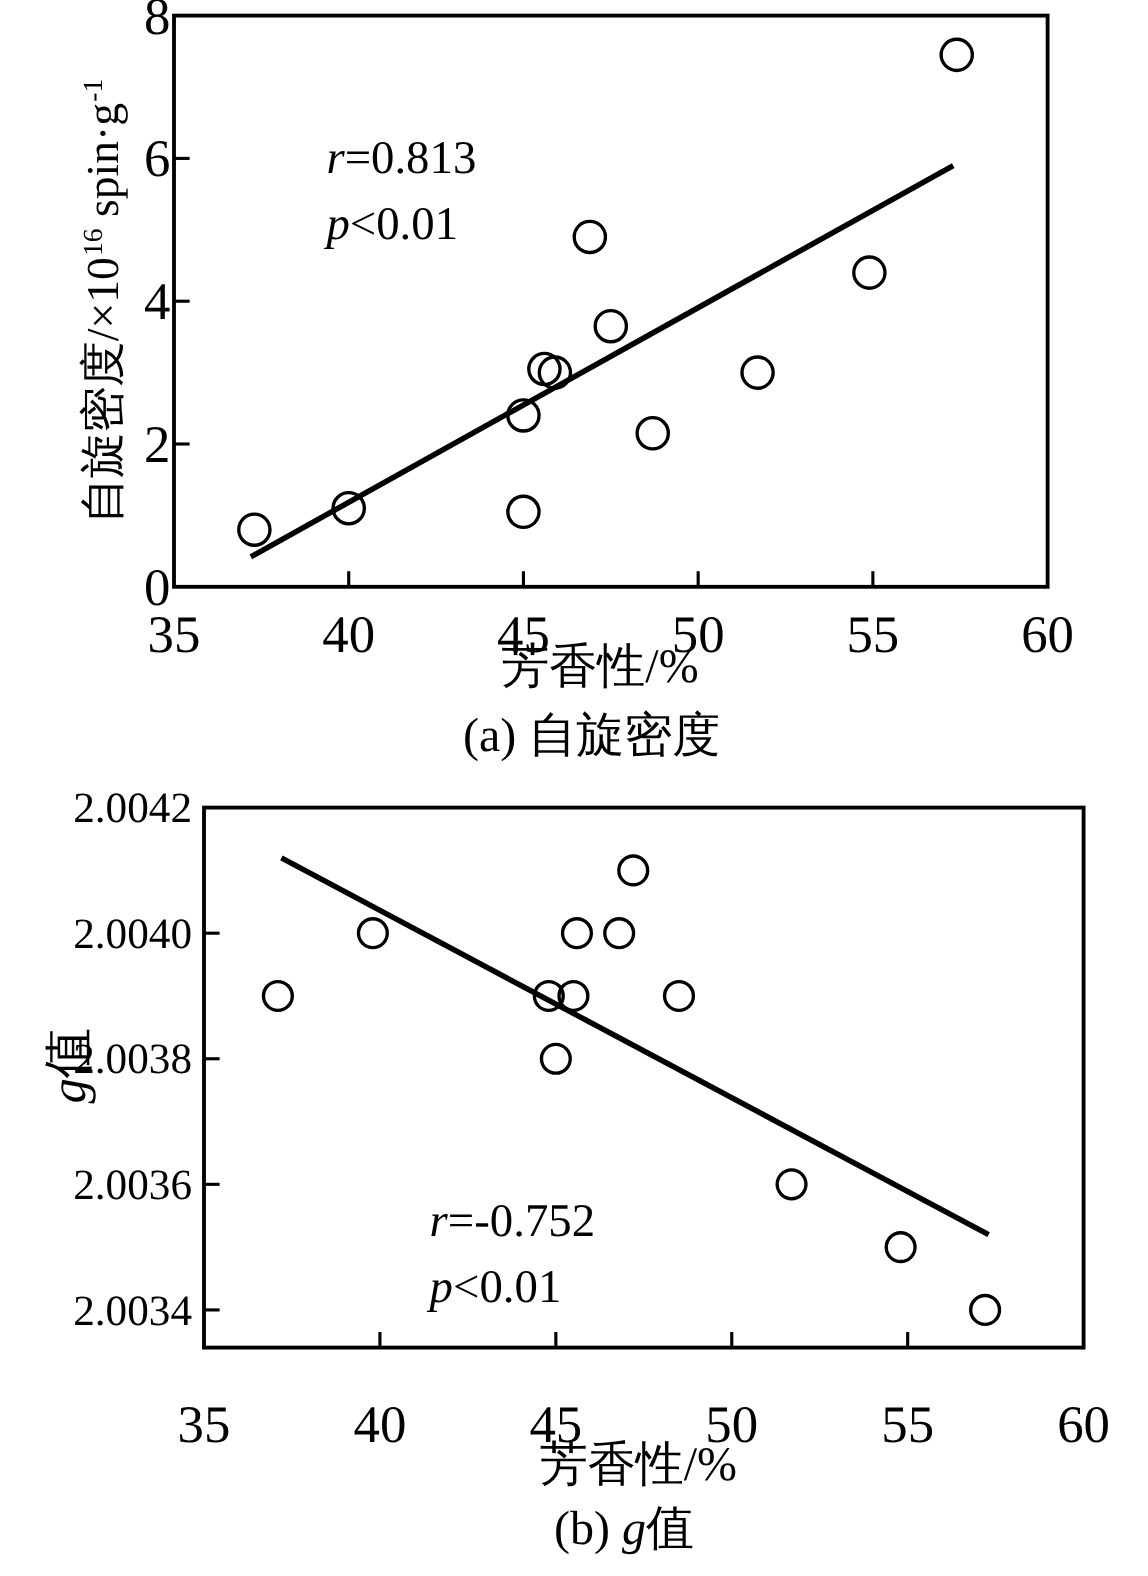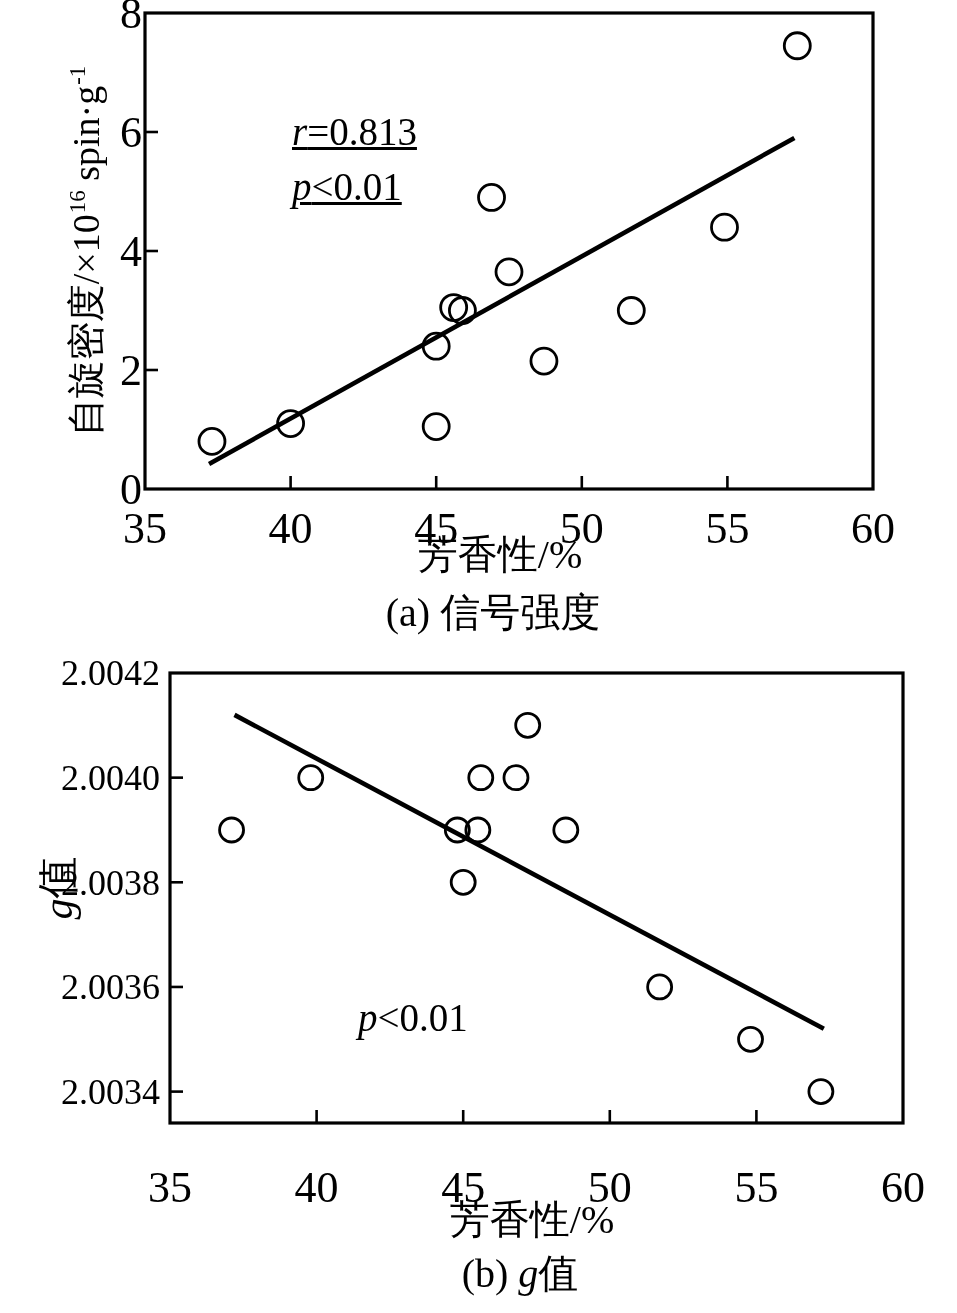--- a/index.html
+++ b/index.html
@@ -8,21 +8,21 @@
     font-family:"Liberation Serif","DejaVu Serif",serif;color:#000;
   }
   .chart-svg{position:absolute;left:0;top:0;width:957px;height:1313px;}
   .ylabel{position:absolute;text-align:center;white-space:nowrap;transform:rotate(-90deg);}
   .ylabel-a{left:-172px;top:228px;width:500px;height:46px;font-size:38px;line-height:46px;}
   .ylabel-b{left:-2px;top:864px;width:120px;height:48px;font-size:42px;line-height:48px;}
   .ylabel .sup{font-size:23px;vertical-align:super;letter-spacing:0;}
   .ylabel-a .sup{margin-left:1px;}
   em{font-style:italic;font-family:"Liberation Serif","DejaVu Serif",serif;}
   .annotation{position:absolute;font-size:39px;line-height:55px;white-space:nowrap;}
-  .annotation-a{left:292px;top:104px;text-decoration:underline;}
+  .annotation-a{left:272px;top:104px;}
   .annotation-b{left:358px;top:990px;}
   .xlabel{position:absolute;text-align:center;font-size:40px;white-space:nowrap;}
   .xlabel-a{left:100px;top:527px;width:800px;}
   .xlabel-b{left:132px;top:1192px;width:800px;}
   .caption{position:absolute;text-align:center;font-size:40px;white-space:nowrap;}
   .caption-a{left:93px;top:585px;width:800px;}
   .caption-b{left:120px;top:1246px;width:800px;}
 </style>
 </head>
 <body>
@@ -64,21 +64,21 @@
         <circle cx="724.4879999999999" cy="227.2" r="13" fill="none" stroke="#000000" stroke-width="2.8"></circle>
         <circle cx="797.2879999999999" cy="45.72499999999999" r="13" fill="none" stroke="#000000" stroke-width="2.8"></circle>
       </svg>
     <div class="ylabel ylabel-a"><span>自旋密度/×10</span><span class="sup">16</span><span> spin·g</span><span class="sup">-1</span></div>
     <div class="annotation annotation-a">
       <div><em>r</em><span>=0.813</span></div>
       <div><em>p</em><span>&lt;0.01</span></div>
     </div>
     <div class="xlabel xlabel-a">芳香性/%</div>
     <div class="caption caption-a">
-      <span>(a) </span><em></em><span>信号强度</span>
+      <span>(a) </span><em></em><span>自旋密度</span>
     </div>
   </section>
 
   <section>
     <svg class="chart-svg" viewBox="0 0 957 1313" width="957" height="1313">
         <rect x="170" y="673" width="733" height="450" fill="none" stroke="#000000" stroke-width="3.2"></rect>
         <text x="170" y="1202" text-anchor="middle" fill="#000000" font-size="44" font-family="&quot;Liberation Serif&quot;,&quot;DejaVu Serif&quot;,serif">35</text>
         <line x1="316.6" y1="1123" x2="316.6" y2="1110" stroke="#000000" stroke-width="2.6"></line>
         <text x="316.6" y="1202" text-anchor="middle" fill="#000000" font-size="44" font-family="&quot;Liberation Serif&quot;,&quot;DejaVu Serif&quot;,serif">40</text>
         <line x1="463.2" y1="1123" x2="463.2" y2="1110" stroke="#000000" stroke-width="2.6"></line>
@@ -106,20 +106,21 @@
         <circle cx="480.79200000000003" cy="777.6511627907031" r="12" fill="none" stroke="#000000" stroke-width="2.8"></circle>
         <circle cx="515.9759999999999" cy="777.6511627907031" r="12" fill="none" stroke="#000000" stroke-width="2.8"></circle>
         <circle cx="527.7040000000001" cy="725.3255813952353" r="12" fill="none" stroke="#000000" stroke-width="2.8"></circle>
         <circle cx="565.82" cy="829.9767441861708" r="12" fill="none" stroke="#000000" stroke-width="2.8"></circle>
         <circle cx="659.6440000000001" cy="986.9534883721092" r="12" fill="none" stroke="#000000" stroke-width="2.8"></circle>
         <circle cx="750.536" cy="1039.2790697675769" r="12" fill="none" stroke="#000000" stroke-width="2.8"></circle>
         <circle cx="820.9040000000001" cy="1091.6046511628124" r="12" fill="none" stroke="#000000" stroke-width="2.8"></circle>
       </svg>
     <div class="ylabel ylabel-b"><em>g</em><span>值</span></div>
     <div class="annotation annotation-b">
+      <div><em>r</em><span>=-0.752</span></div>
       <div><em>p</em><span>&lt;0.01</span></div>
     </div>
     <div class="xlabel xlabel-b">芳香性/%</div>
     <div class="caption caption-b">
       <span>(b) </span><em>g</em><span>值</span>
     </div>
   </section>
 
 </div>
 

